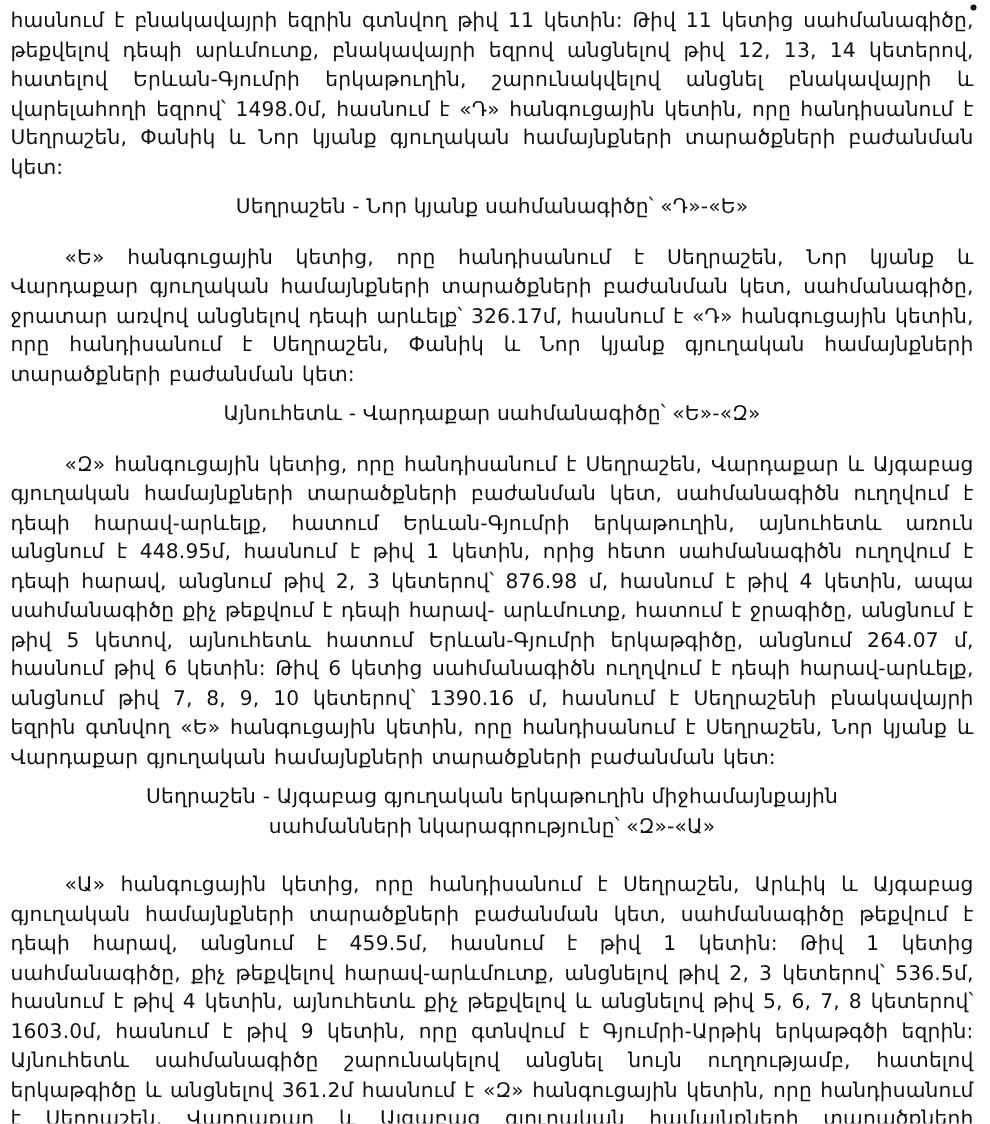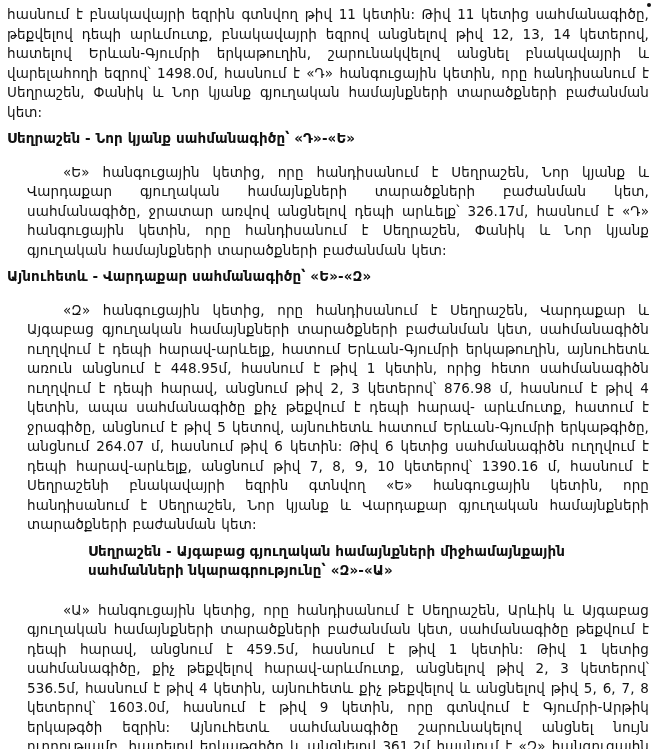--- a/index.html
+++ b/index.html
@@ -25,24 +25,24 @@
     line-height: 19.5px;
     letter-spacing: 0.1px;
   }
   .para {
     text-align: justify;
     margin: 0;
     word-spacing: 1px;
   }
   .para.indented {
     text-indent: 36px;
-    margin-left: 20px;
   }
   .heading {
-    font-weight: bold;
+    text-align: center;
+    font-weight: normal;
     margin: 7px 0 14px 0;
   }
   .heading.narrow {
     max-width: 480px;
     margin-left: auto;
     margin-right: auto;
     margin-bottom: 20px;
   }
   .scan-dot {
     position: absolute;
@@ -64,17 +64,17 @@
   <p class="para">հասնում է բնակավայրի եզրին գտնվող թիվ 11 կետին: Թիվ 11 կետից սահմանագիծը, թեքվելով դեպի արևմուտք, բնակավայրի եզրով անցնելով թիվ 12, 13, 14 կետերով, հատելով Երևան-Գյումրի երկաթուղին, շարունակվելով անցնել բնակավայրի և վարելահողի եզրով՝ 1498.0մ, հասնում է «Դ» հանգուցային կետին, որը հանդիսանում է Սեղրաշեն, Փանիկ և Նոր կյանք  գյուղական համայնքների տարածքների բաժանման կետ:</p>
 
   <div class="heading">Սեղրաշեն - Նոր կյանք  սահմանագիծը՝ «Դ»-«Ե»</div>
 
   <p class="para indented">«Ե» հանգուցային կետից, որը հանդիսանում է Սեղրաշեն, Նոր կյանք և Վարդաքար գյուղական  համայնքների տարածքների բաժանման կետ, սահմանագիծը, ջրատար առվով անցնելով դեպի արևելք՝ 326.17մ, հասնում է «Դ» հանգուցային կետին, որը հանդիսանում է Սեղրաշեն, Փանիկ և Նոր կյանք  գյուղական համայնքների տարածքների բաժանման կետ:</p>
 
   <div class="heading">Այնուհետև - Վարդաքար  սահմանագիծը՝  «Ե»-«Զ»</div>
 
   <p class="para indented">«Զ» հանգուցային կետից, որը հանդիսանում է Սեղրաշեն, Վարդաքար և Այգաբաց գյուղական  համայնքների տարածքների բաժանման կետ, սահմանագիծն ուղղվում է դեպի հարավ-արևելք, հատում Երևան-Գյումրի երկաթուղին, այնուհետև առուն անցնում է 448.95մ, հասնում է թիվ 1 կետին, որից հետո սահմանագիծն ուղղվում է դեպի հարավ, անցնում թիվ 2, 3 կետերով՝ 876.98 մ, հասնում է թիվ 4 կետին, ապա սահմանագիծը քիչ թեքվում է դեպի հարավ- արևմուտք, հատում է ջրագիծը, անցնում է  թիվ 5 կետով, այնուհետև հատում Երևան-Գյումրի երկաթգիծը, անցնում  264.07 մ, հասնում թիվ 6 կետին: Թիվ 6 կետից սահմանագիծն ուղղվում է դեպի հարավ-արևելք, անցնում թիվ 7, 8, 9, 10 կետերով՝ 1390.16 մ, հասնում է Սեղրաշենի բնակավայրի եզրին գտնվող «Ե» հանգուցային կետին, որը հանդիսանում է Սեղրաշեն, Նոր կյանք և Վարդաքար գյուղական համայնքների տարածքների բաժանման կետ:</p>
 
-  <div class="heading narrow">Սեղրաշեն - Այգաբաց  գյուղական համայնքների  միջհամայնքային սահմանների նկարագրությունը՝  «Զ»-«Ա»</div>
+  <div class="heading narrow">Սեղրաշեն - Այգաբաց  գյուղական երկաթուղին  միջհամայնքային սահմանների նկարագրությունը՝  «Զ»-«Ա»</div>
 
   <p class="para indented">«Ա» հանգուցային կետից, որը հանդիսանում է Սեղրաշեն, Արևիկ և Այգաբաց գյուղական համայնքների տարածքների բաժանման կետ, սահմանագիծը թեքվում է դեպի հարավ, անցնում է 459.5մ, հասնում է թիվ 1 կետին: Թիվ 1 կետից սահմանագիծը, քիչ թեքվելով հարավ-արևմուտք, անցնելով թիվ 2, 3 կետերով՝ 536.5մ, հասնում է թիվ 4 կետին, այնուհետև քիչ թեքվելով և անցնելով թիվ 5, 6, 7, 8 կետերով՝ 1603.0մ, հասնում է թիվ 9 կետին, որը գտնվում է Գյումրի-Արթիկ երկաթգծի եզրին: Այնուհետև սահմանագիծը շարունակելով անցնել նույն ուղղությամբ, հատելով երկաթգիծը և անցնելով 361.2մ հասնում է «Զ» հանգուցային կետին, որը հանդիսանում է Սեղրաշեն, Վարդաքար և Այգաբաց գյուղական  համայնքների տարածքների բաժանման կետ:</p>
 
 </div>
 
 </body></html>

